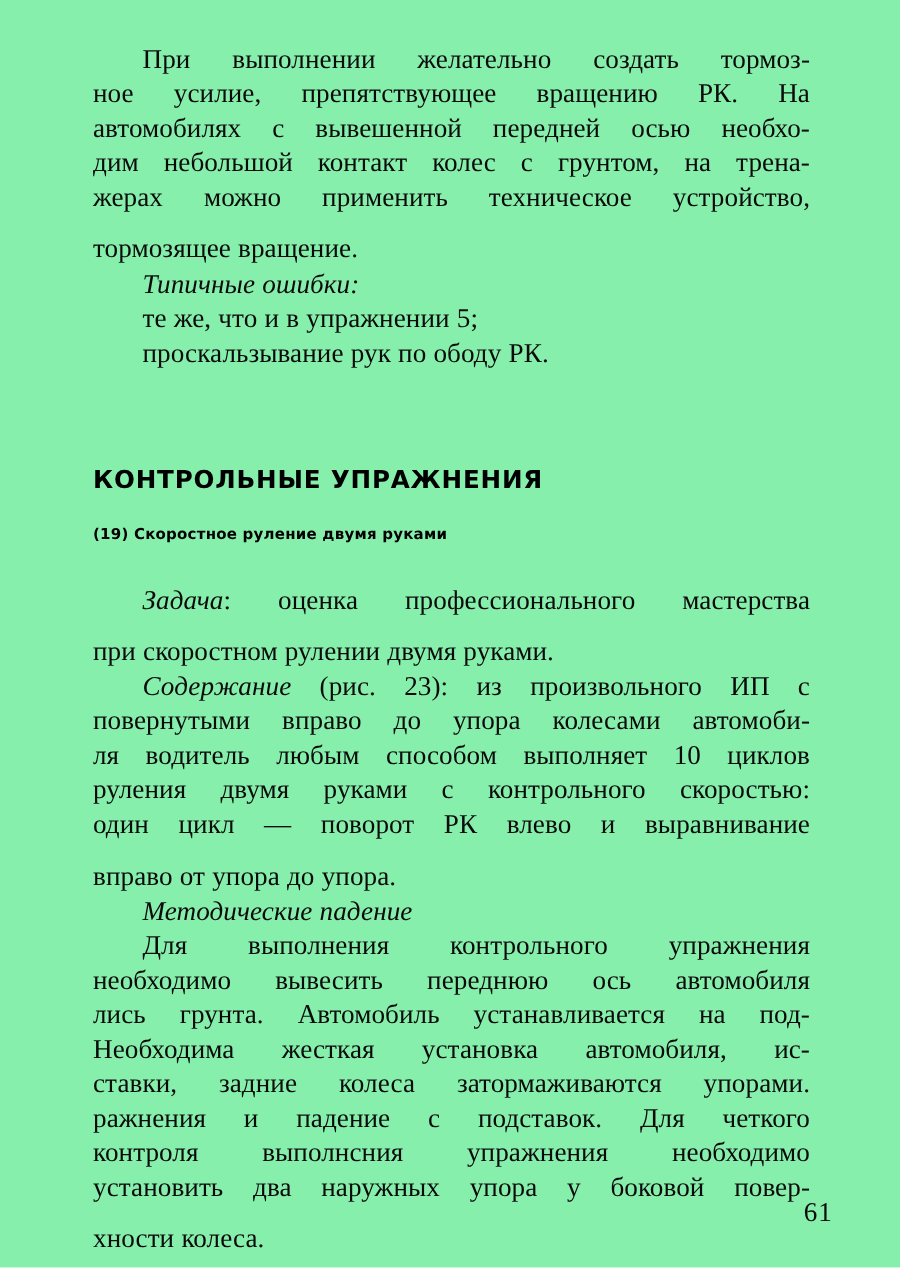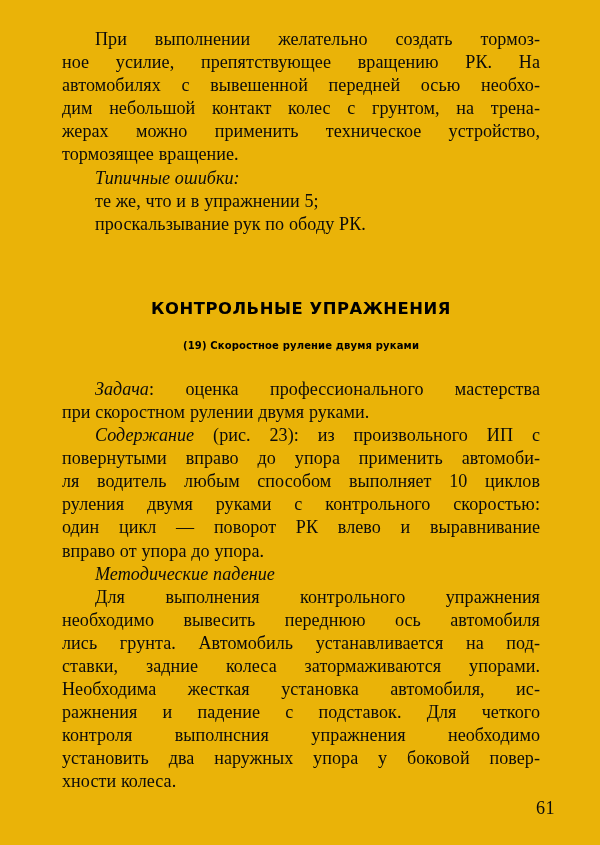--- a/index.html
+++ b/index.html
@@ -5,21 +5,21 @@
 <style>
   html, body {
     margin: 0;
     padding: 0;
     background: #ffffff;
   }
   .page {
     position: relative;
     width: 600px;
     height: 845px;
-    background: #eab308;
+    background: #86efac;
     overflow: hidden;
     font-family: "Liberation Serif", "DejaVu Serif", serif;
     color: #0b0b0b;
     -webkit-font-smoothing: antialiased;
   }
   .content {
     position: absolute;
     left: 62px;
     top: 0;
     width: 478px;
@@ -38,20 +38,21 @@
   }
   
   .line {
     display: block;
     text-align: justify;
     text-align-last: justify;
     white-space: nowrap;
   }
   .line.last {
     text-align-last: left;
+    margin-top: 11px;
   }
   .line.ind {
     text-indent: 33px;
   }
   .line.loose {
     text-align-last: justify;
     word-spacing: 2.2px;
   }
   .line.looser {
     text-align-last: justify;
@@ -66,21 +67,21 @@
   
   .top-pad   { height: 28px; }
   .gap-head  { height: 63px; }
   .gap-sub   { height: 17px; }
   .gap-after-sub { height: 22px; }
 
   
   .heading-main,
   .heading-sub {
     margin: 0;
-    text-align: center;
+    text-align: left;
     font-family: "DejaVu Sans", "Liberation Sans", sans-serif;
     font-weight: 700;
     color: #000000;
   }
   .heading-main {
     font-size: 16.4px;
     letter-spacing: 0.55px;
     line-height: 20px;
   }
   .heading-sub {
@@ -141,34 +142,34 @@
 
     <div class="gap-after-sub"></div>
 
     <p class="para">
       <span class="line ind"><em class="it">Задача</em><span>: </span><span>оценка профессионального мастерства</span></span>
       <span class="line last">при скоростном рулении двумя руками.</span>
     </p>
 
     <p class="para">
       <span class="line ind loose"><em class="it">Содержание</em><span> (рис. 23): </span><span>из произвольного ИП с</span></span>
-      <span class="line">повернутыми вправо до упора применить автомоби-</span>
+      <span class="line">повернутыми вправо до упора колесами автомоби-</span>
       <span class="line">ля водитель любым способом выполняет 10 циклов</span>
       <span class="line">руления двумя руками с контрольного скоростью:</span>
       <span class="line loose">один цикл — поворот РК влево и выравнивание</span>
       <span class="line last">вправо от упора до упора.</span>
     </p>
 
     <p class="para">
       <span class="plain-line"><em class="it">Методические падение</em></span>
       <span class="line ind looser">Для выполнения контрольного упражнения</span>
       <span class="line loose">необходимо вывесить переднюю ось автомобиля</span>
       <span class="line">лись грунта. Автомобиль устанавливается на под-</span>
+      <span class="line loose">Необходима жесткая установка автомобиля, ис-</span>
       <span class="line">ставки, задние колеса затормаживаются упорами.</span>
-      <span class="line loose">Необходима жесткая установка автомобиля, ис-</span>
       <span class="line loose">ражнения и падение с подставок. Для четкого</span>
       <span class="line loose">контроля выполнсния упражнения необходимо</span>
       <span class="line">установить два наружных упора у боковой повер-</span>
       <span class="line last">хности колеса.</span>
     </p>
 
   </div>
 
   <div class="folio">61</div>
 </div>

